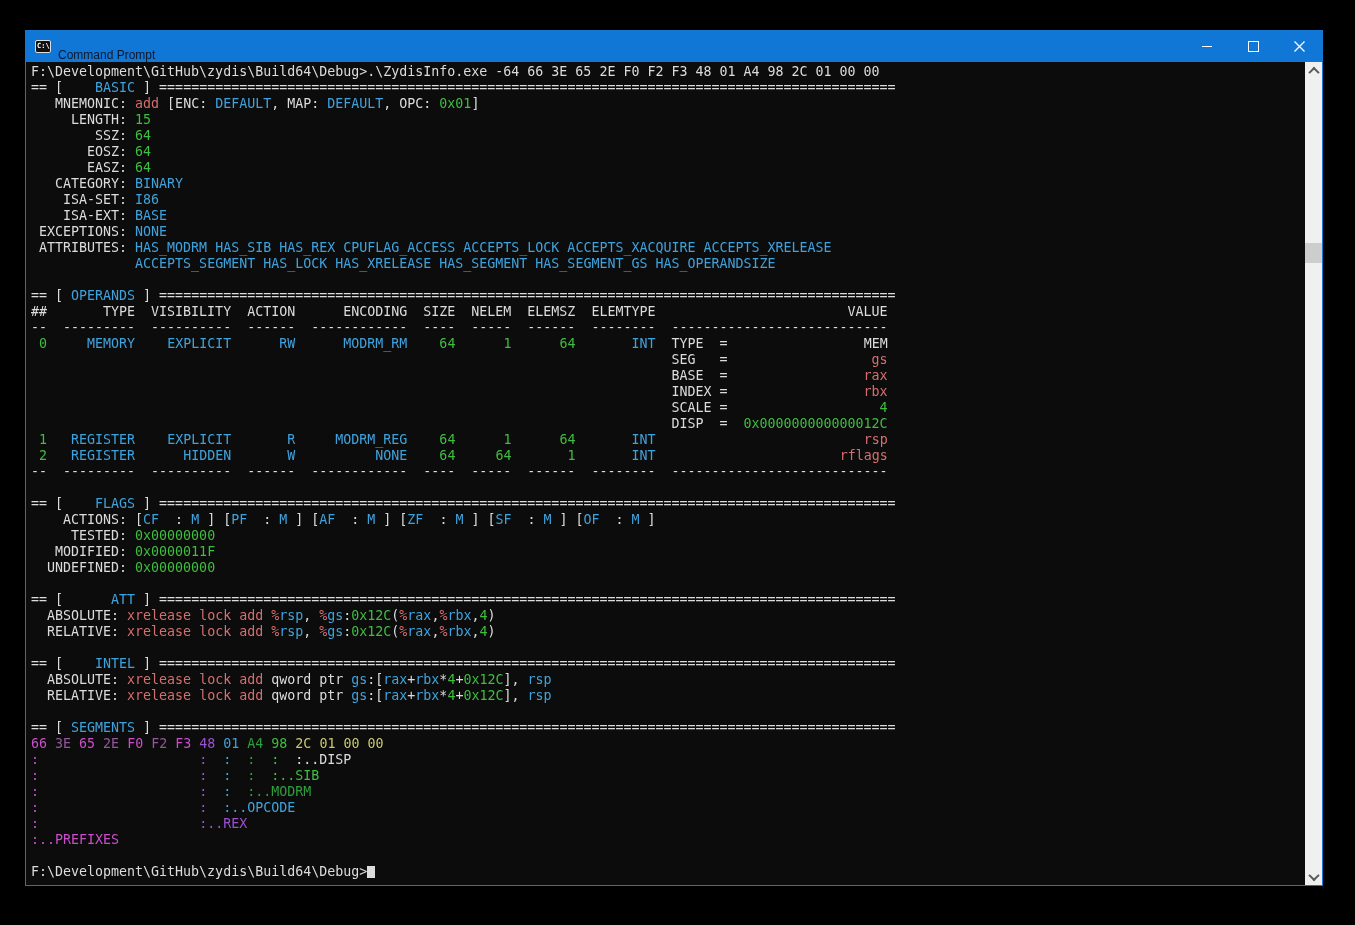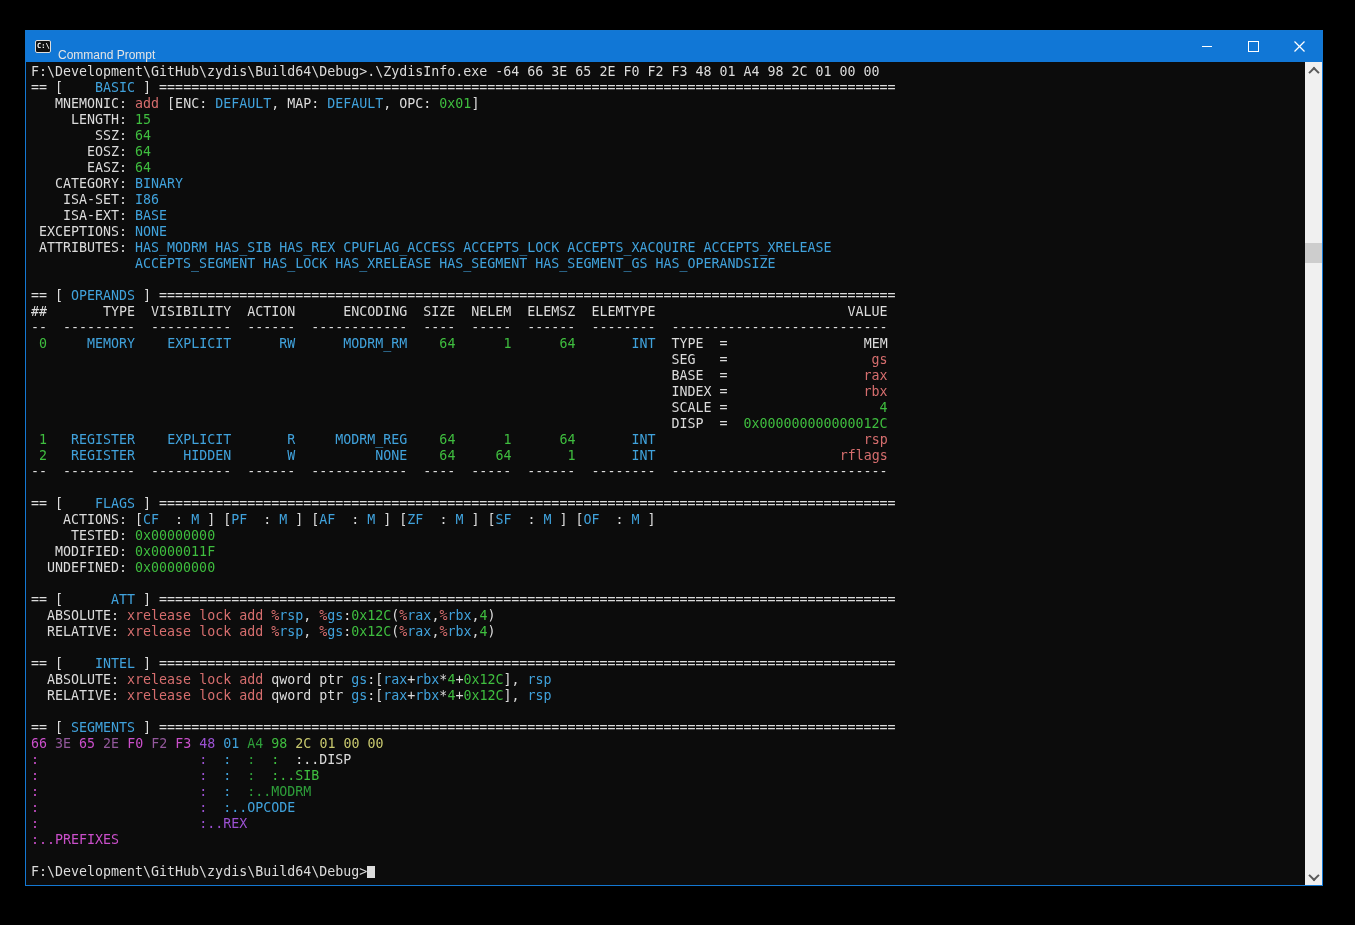--- a/index.html
+++ b/index.html
@@ -4,21 +4,21 @@
 <style>
   html,body{margin:0;padding:0;background:#000;width:1355px;height:925px;overflow:hidden;}
   .desktop{position:relative;width:1355px;height:925px;background:#000;}
   .window{position:absolute;left:25px;top:30px;width:1298px;height:856px;
     border:1px solid #1478D2;box-sizing:border-box;background:#0C0C0C;
     display:flex;flex-direction:column;}
   .titlebar{height:31px;flex:0 0 31px;background:#1177D6;display:flex;align-items:center;}
   .title-left{display:flex;align-items:center;gap:7px;padding-left:9px;flex:1;}
   .cmd-icon{width:16px;height:13px;background:#111;border:1px solid #DDD;border-radius:2px;
     color:#FFF;font:bold 7px/11px "DejaVu Sans Mono",monospace;text-align:left;padding-left:1px;box-sizing:border-box;}
-  .title-text{color:#e5e5e5;font:12px "Liberation Sans",sans-serif;margin-top:16px;}
+  .title-text{color:#0f172a;font:12px "Liberation Sans",sans-serif;margin-top:16px;}
   .title-buttons{display:flex;height:31px;}
   .tb-btn{width:46px;height:31px;display:flex;align-items:center;justify-content:center;
     background:transparent;border:none;padding:0;cursor:default;}
   .glyph-min{width:10px;height:1px;background:#FFF;}
   .glyph-max{width:9px;height:9px;border:1px solid #FFF;background:transparent;}
   .console-wrap{flex:1;display:flex;overflow:hidden;}
   .console{flex:1;white-space:pre;overflow:hidden;padding:2px 0 0 5px;
     font-family:"DejaVu Sans Mono","Liberation Mono",monospace;font-size:13.3px;line-height:16px;color:#DCDCDC;}
   .line{height:16px;white-space:pre;}
   .cursor{display:inline-block;width:8px;height:12px;background:#DCDCDC;vertical-align:-2px;}

